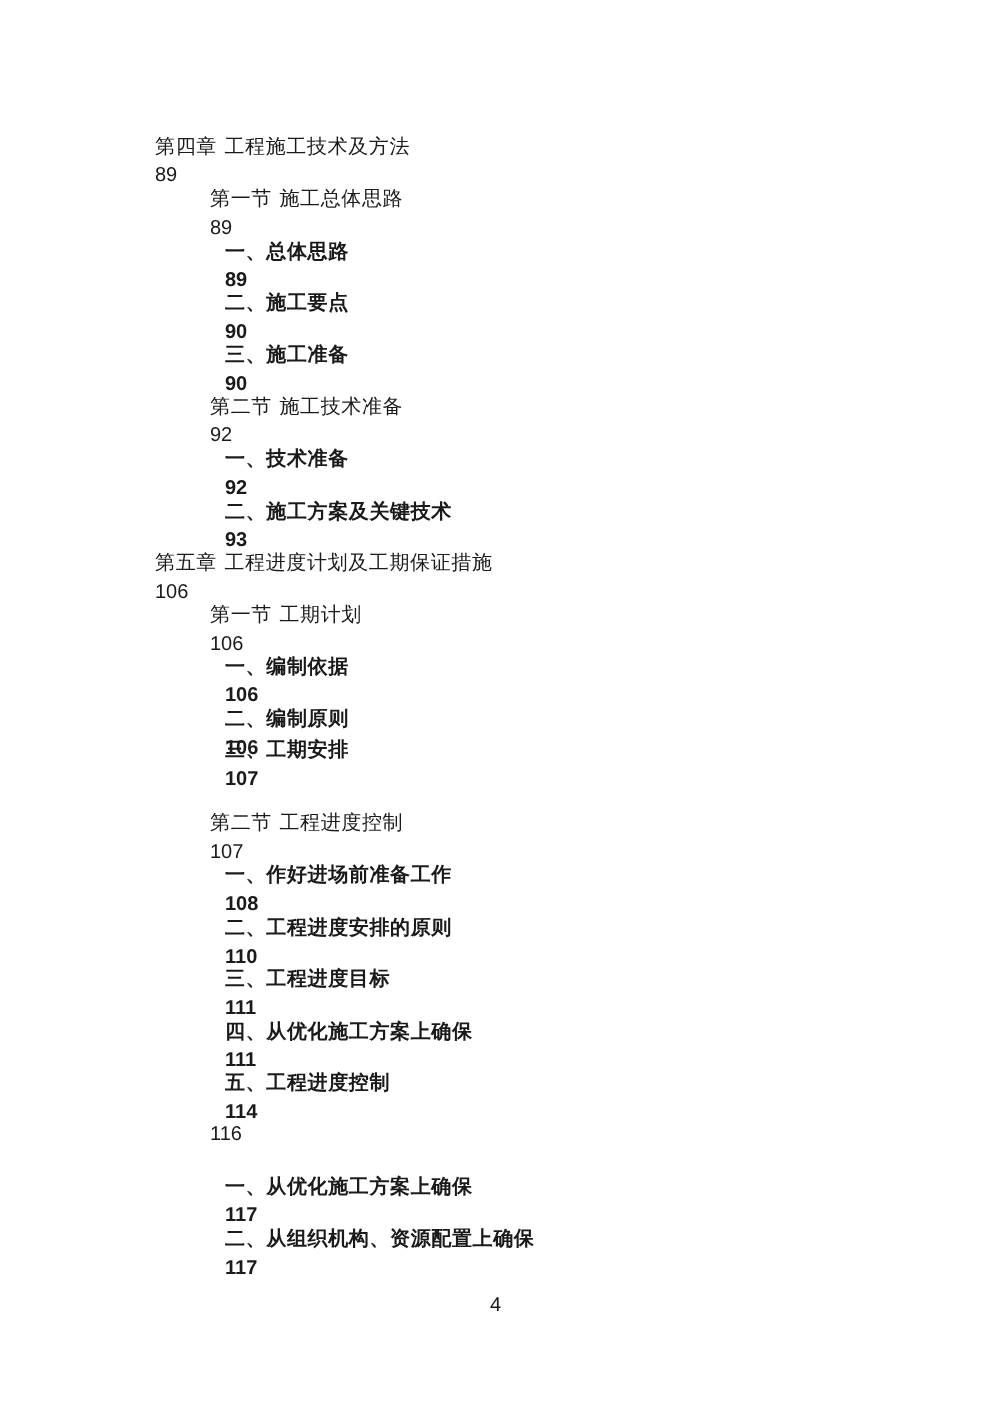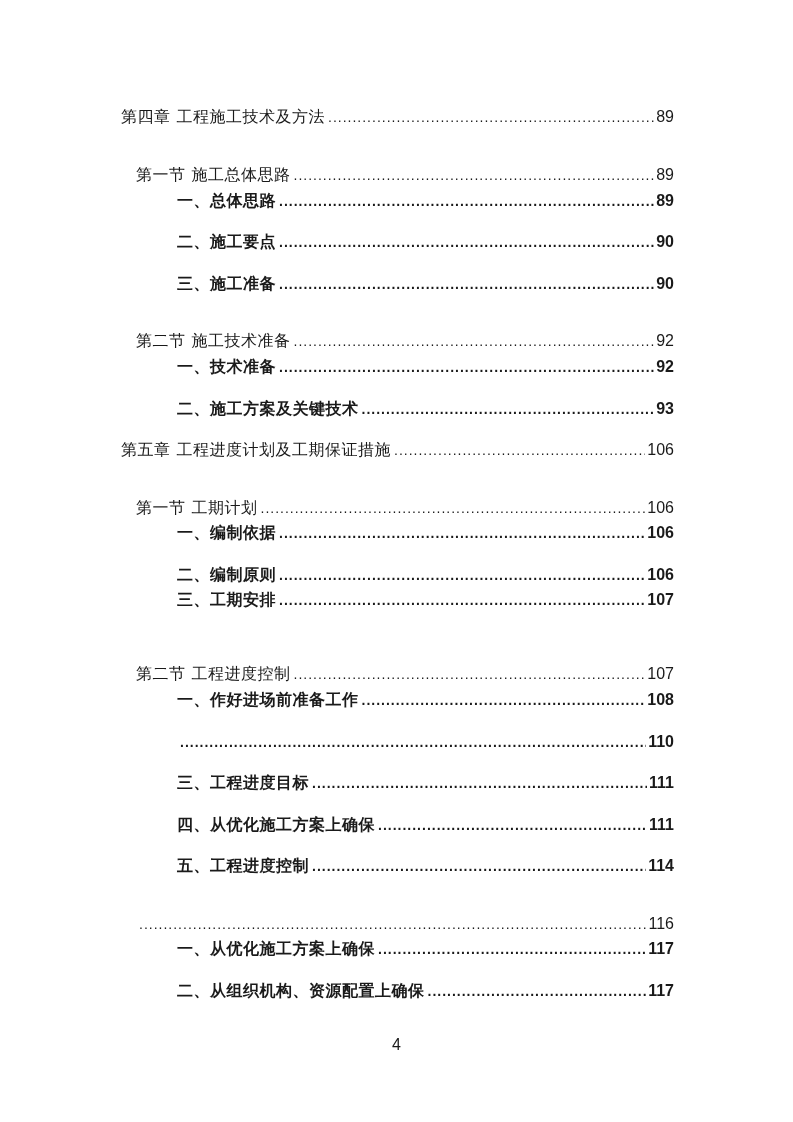--- a/index.html
+++ b/index.html
@@ -23,23 +23,24 @@
     }
     .toc-row {
       position: absolute;
       right: 119px;
       height: 24px;
       display: flex;
       align-items: baseline;
       font-size: 16px;
       line-height: 24px;
       white-space: nowrap;
+      flex-direction: column;
     }
     .toc-row.level-1 { left: 121px; }
-    .toc-row.level-2 { left: 136px; margin-top: 16px; }
+    .toc-row.level-2 { left: 165px; }
     .toc-row.level-3 { left: 177px; font-weight: bold; }
     .toc-title {
       flex: 0 0 auto;
       letter-spacing: 0.5px;
     }
     .toc-title .num {
       margin-right: 6px;
     }
     .toc-leader {
       flex: 1 1 auto;
@@ -145,20 +146,21 @@
     <span class="toc-title"><span class="num">第二节</span><span>工程进度控制</span></span>
     <span class="toc-leader"></span>
     <span class="toc-page">107</span>
   </div>
   <div class="toc-row level-3" style="top:688px">
     <span class="toc-title"><span>一、</span><span>作好进场前准备工作</span></span>
     <span class="toc-leader"></span>
     <span class="toc-page">108</span>
   </div>
   <div class="toc-row level-3" style="top:730px">
+    <span class="toc-title"><span>二、</span><span>工程进度安排的原则</span></span>
     <span class="toc-leader"></span>
     <span class="toc-page">110</span>
   </div>
   <div class="toc-row level-3" style="top:771px">
     <span class="toc-title"><span>三、</span><span>工程进度目标</span></span>
     <span class="toc-leader"></span>
     <span class="toc-page">111</span>
   </div>
   <div class="toc-row level-3" style="top:813px">
     <span class="toc-title"><span>四、</span><span>从优化施工方案上确保</span></span>

